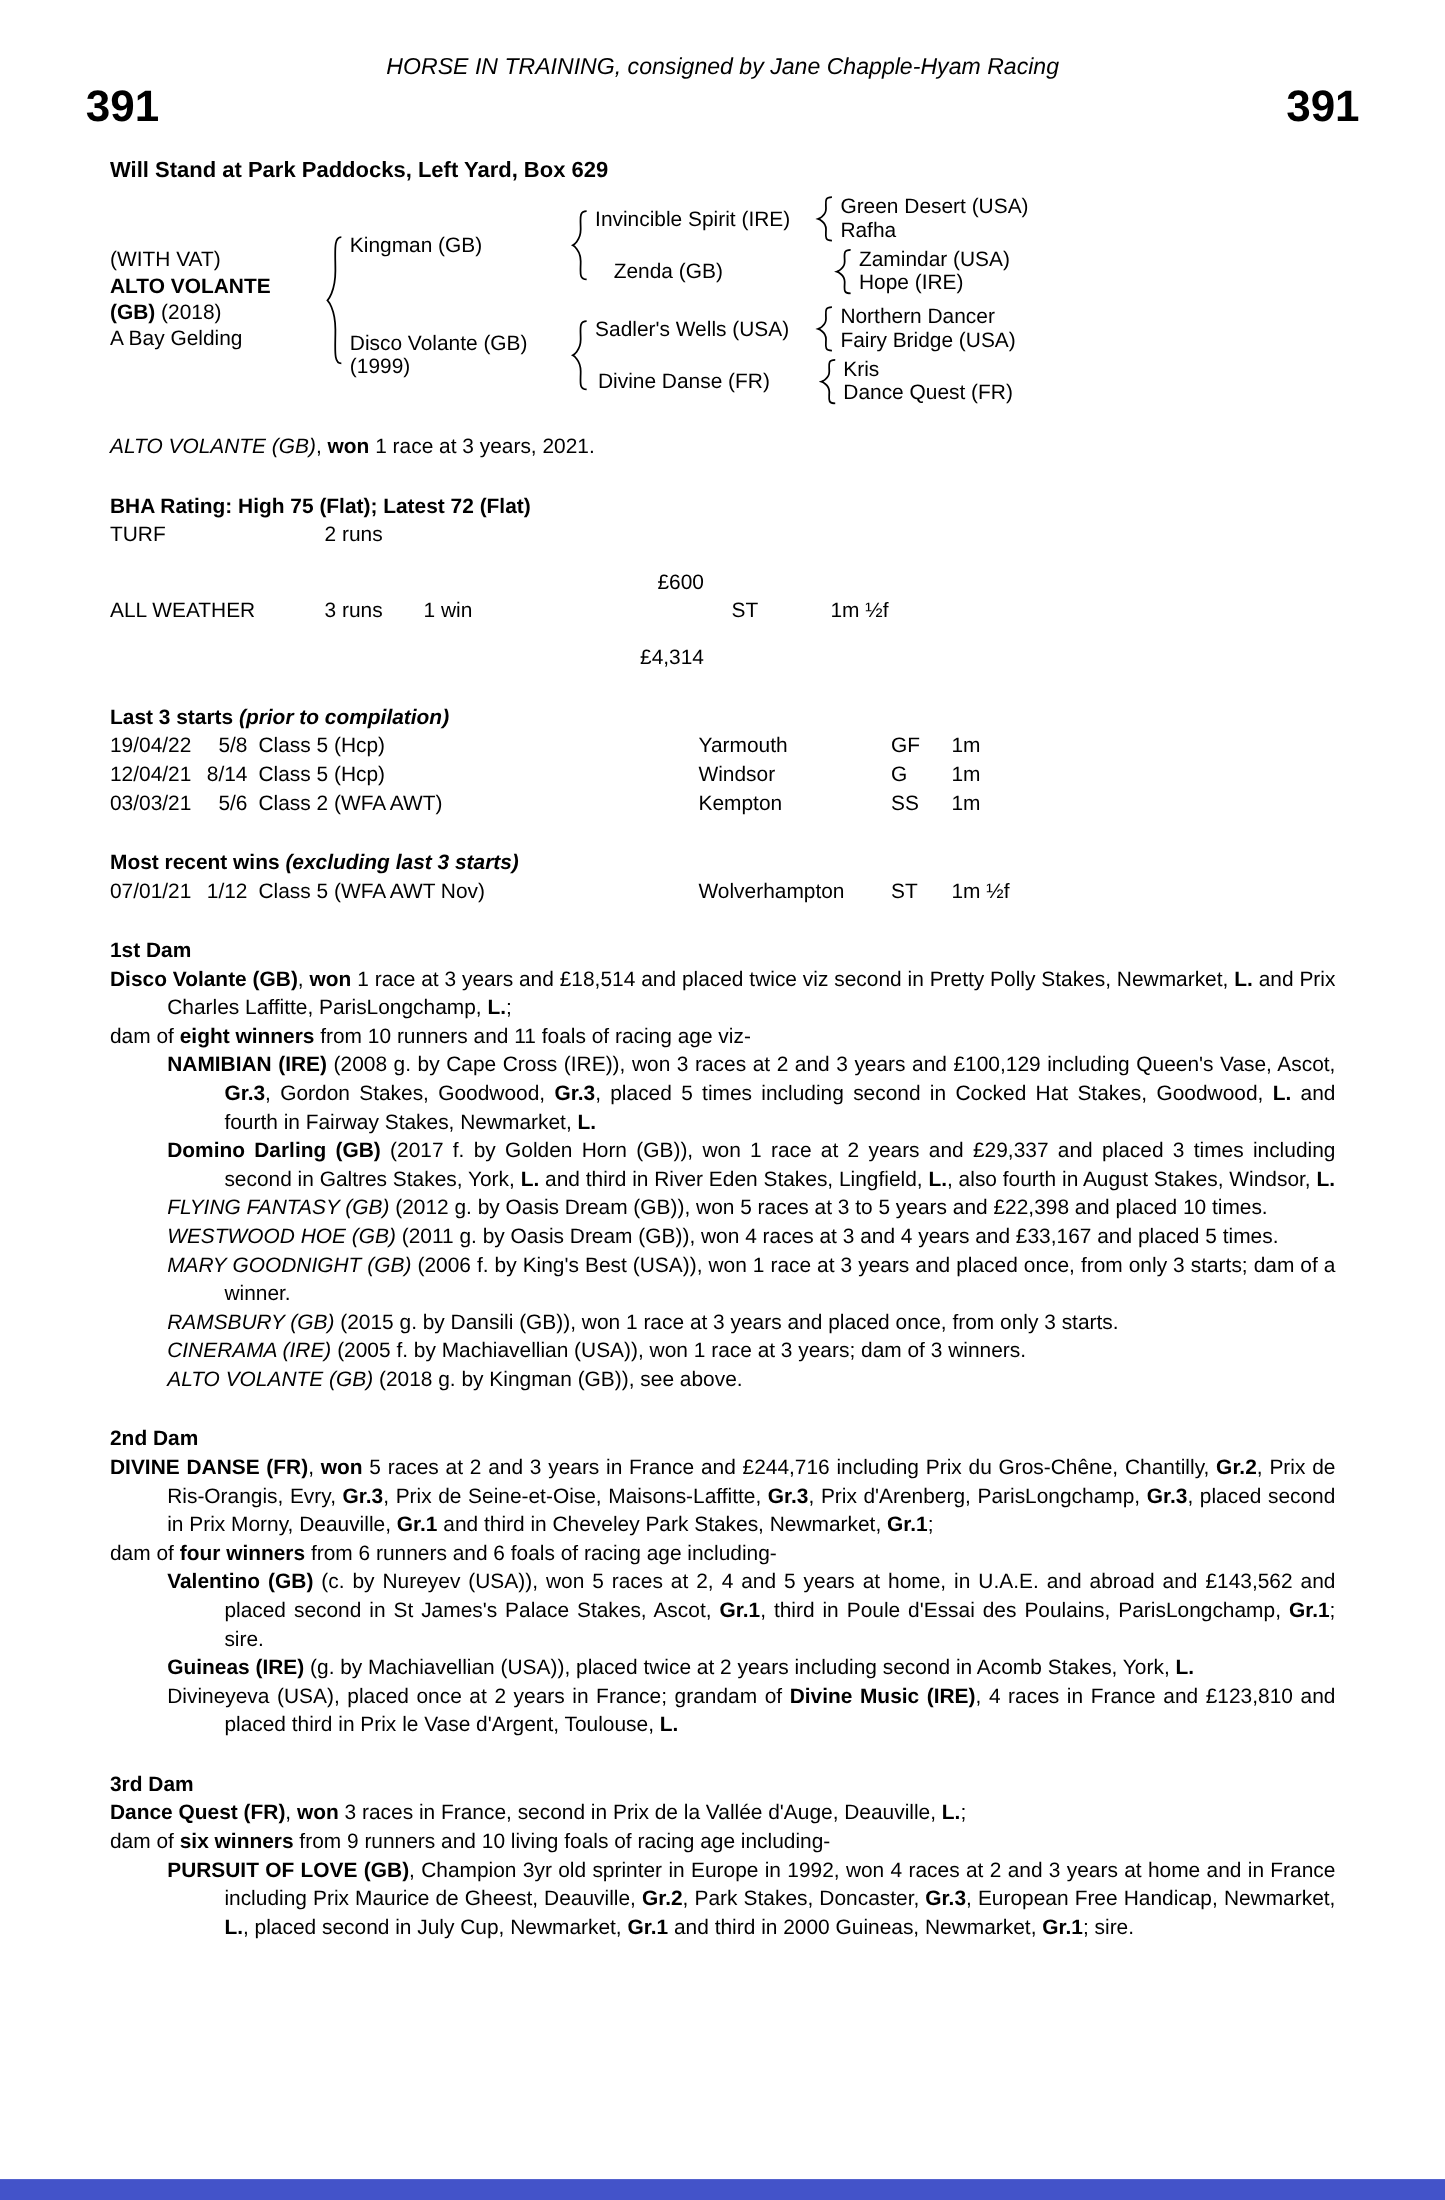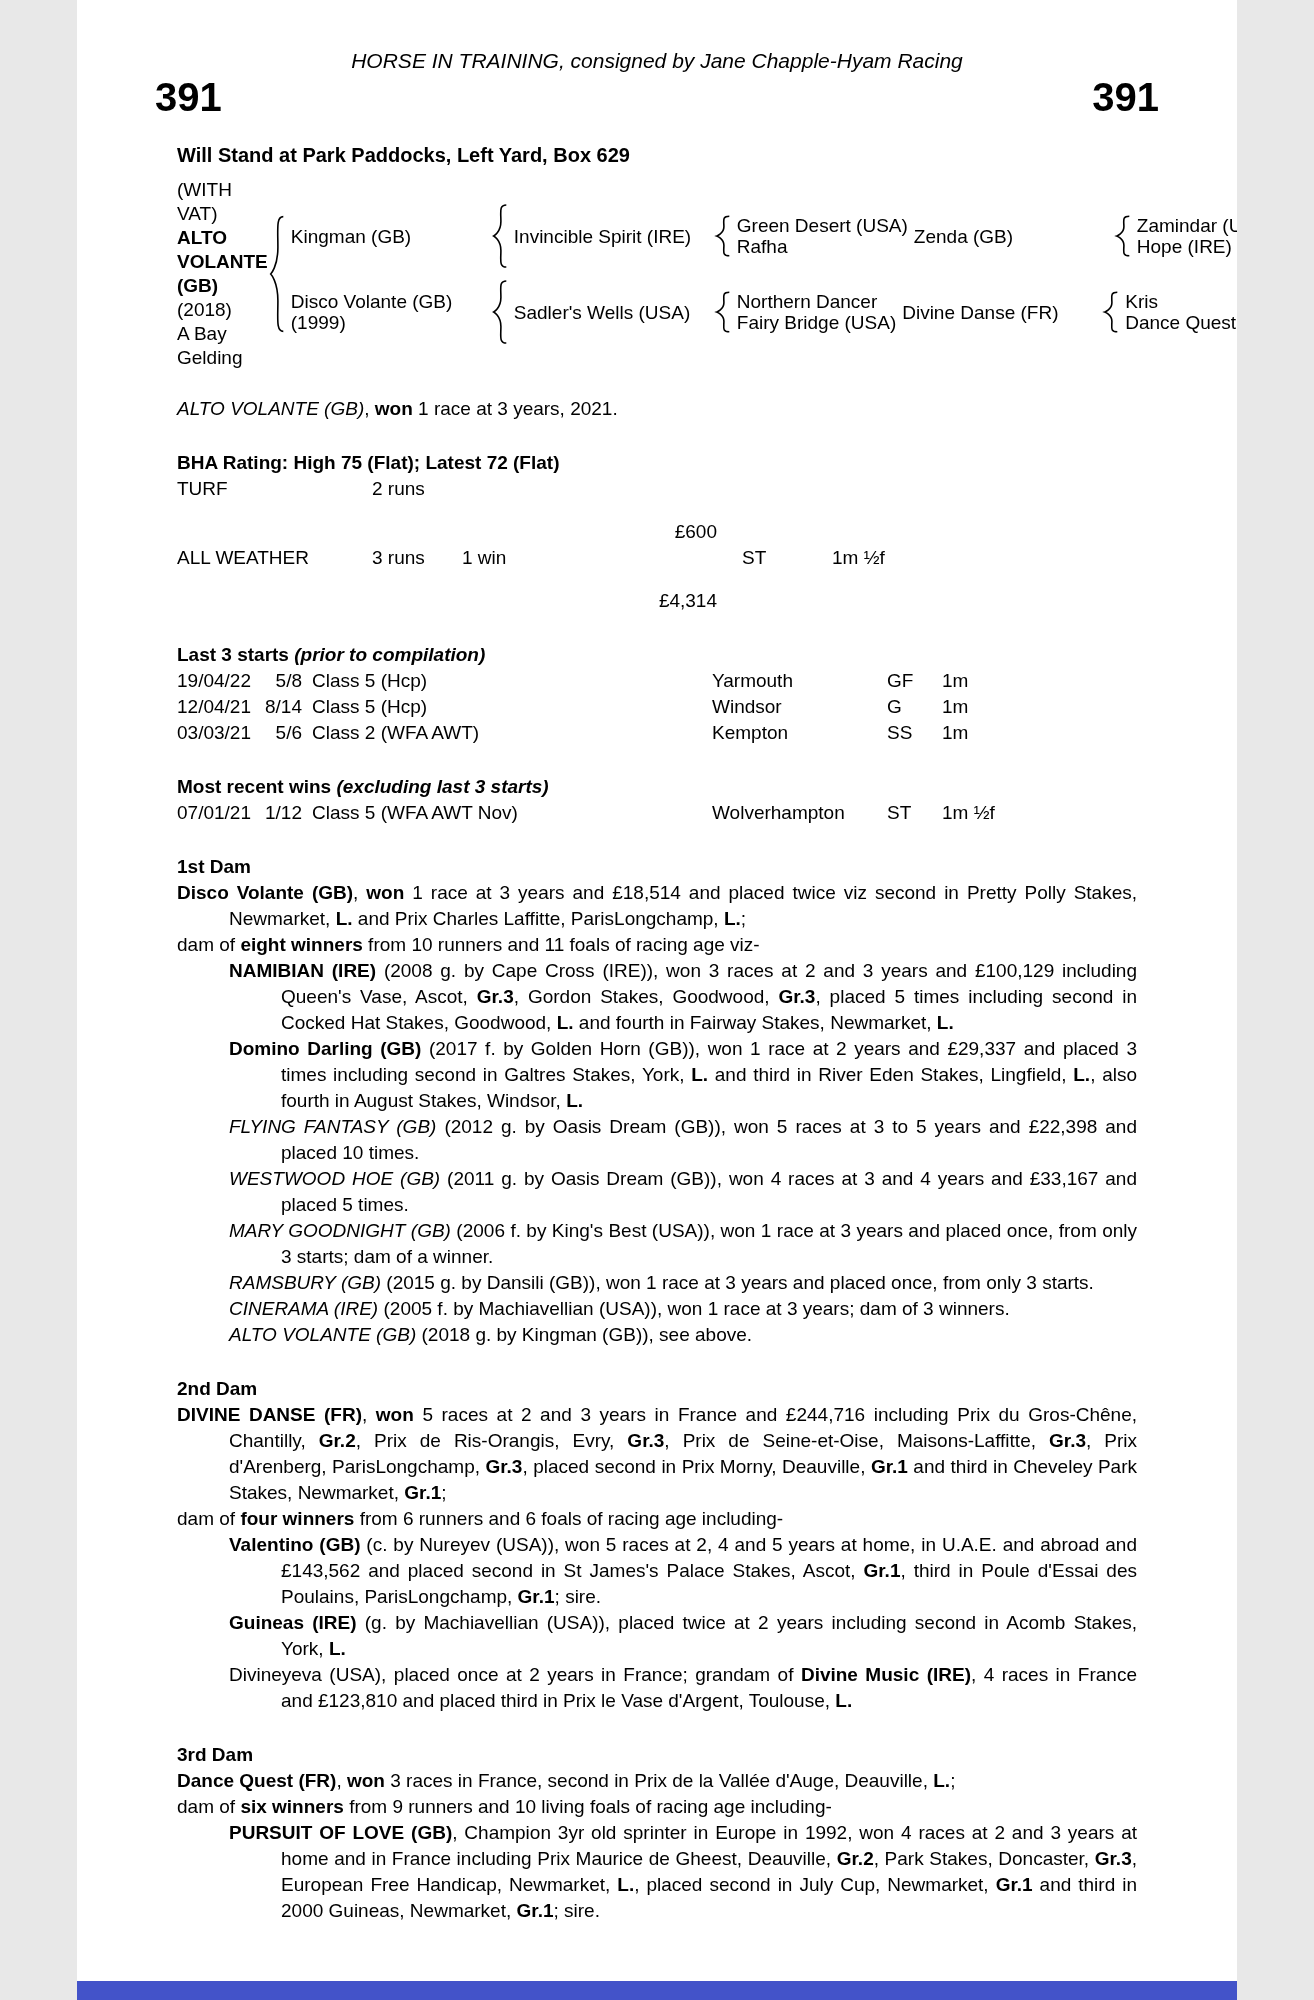--- a/index.html
+++ b/index.html
@@ -1,18 +1,18 @@
 <!DOCTYPE html>
 <html><head>
 <meta charset="utf-8">
 <style>
   html,body{margin:0;padding:0;background:#e8e8e8;}
   .page{
     position:relative;
-    width:1160px;height:2000px;
+    width:1314px;height:2000px;
     background:#ffffff;color:#000;
     font-family:"Liberation Sans", sans-serif;
     font-size:19px;line-height:26px;
     margin:0 auto;overflow:hidden;
   }
   .b{font-weight:bold;}
   .i{font-style:italic;}
   .content{padding:48px 100px 0 100px;}
   .consign{text-align:center;font-style:italic;font-size:21px;line-height:26px;}
   .lots{display:flex;justify-content:space-between;font-size:40px;font-weight:bold;line-height:42px;margin:2px -22px 0 -22px;}
@@ -24,21 +24,21 @@
   .ped-horse{width:195px;line-height:24px;}
   .ped-horse .nm{font-weight:bold;}
   .brace{width:18px;flex:0 0 18px;margin-right:5px;}
   .brace svg{display:block;}
   .main-brace{height:122px;}
   .half-brace{height:66px;}
   .quarter-brace{height:42px;}
   .gen-col{display:flex;flex-direction:column;gap:10px;}
   .ped-half{display:flex;align-items:center;}
   .gen1{width:200px;flex:0 0 200px;}
-  .quarters{display:flex;gap:6px;align-items:center;}
+  .quarters{display:flex;flex-direction:column;gap:6px;align-items:center;}
   .ped-quarter{display:flex;align-items:center;}
   .gen2{width:200px;flex:0 0 200px;}
   .gen3col{display:flex;flex-direction:column;}
 
   
   .summary{margin-top:26px;}
   .sec-heading{font-weight:bold;margin-top:28px;}
   .stats-row{display:grid;grid-template-columns:195px 90px 120px 135px 115px auto;}
   .stats-row .money{text-align:right;margin-top:43px;}
   .stats-row .going{padding-left:25px;}

